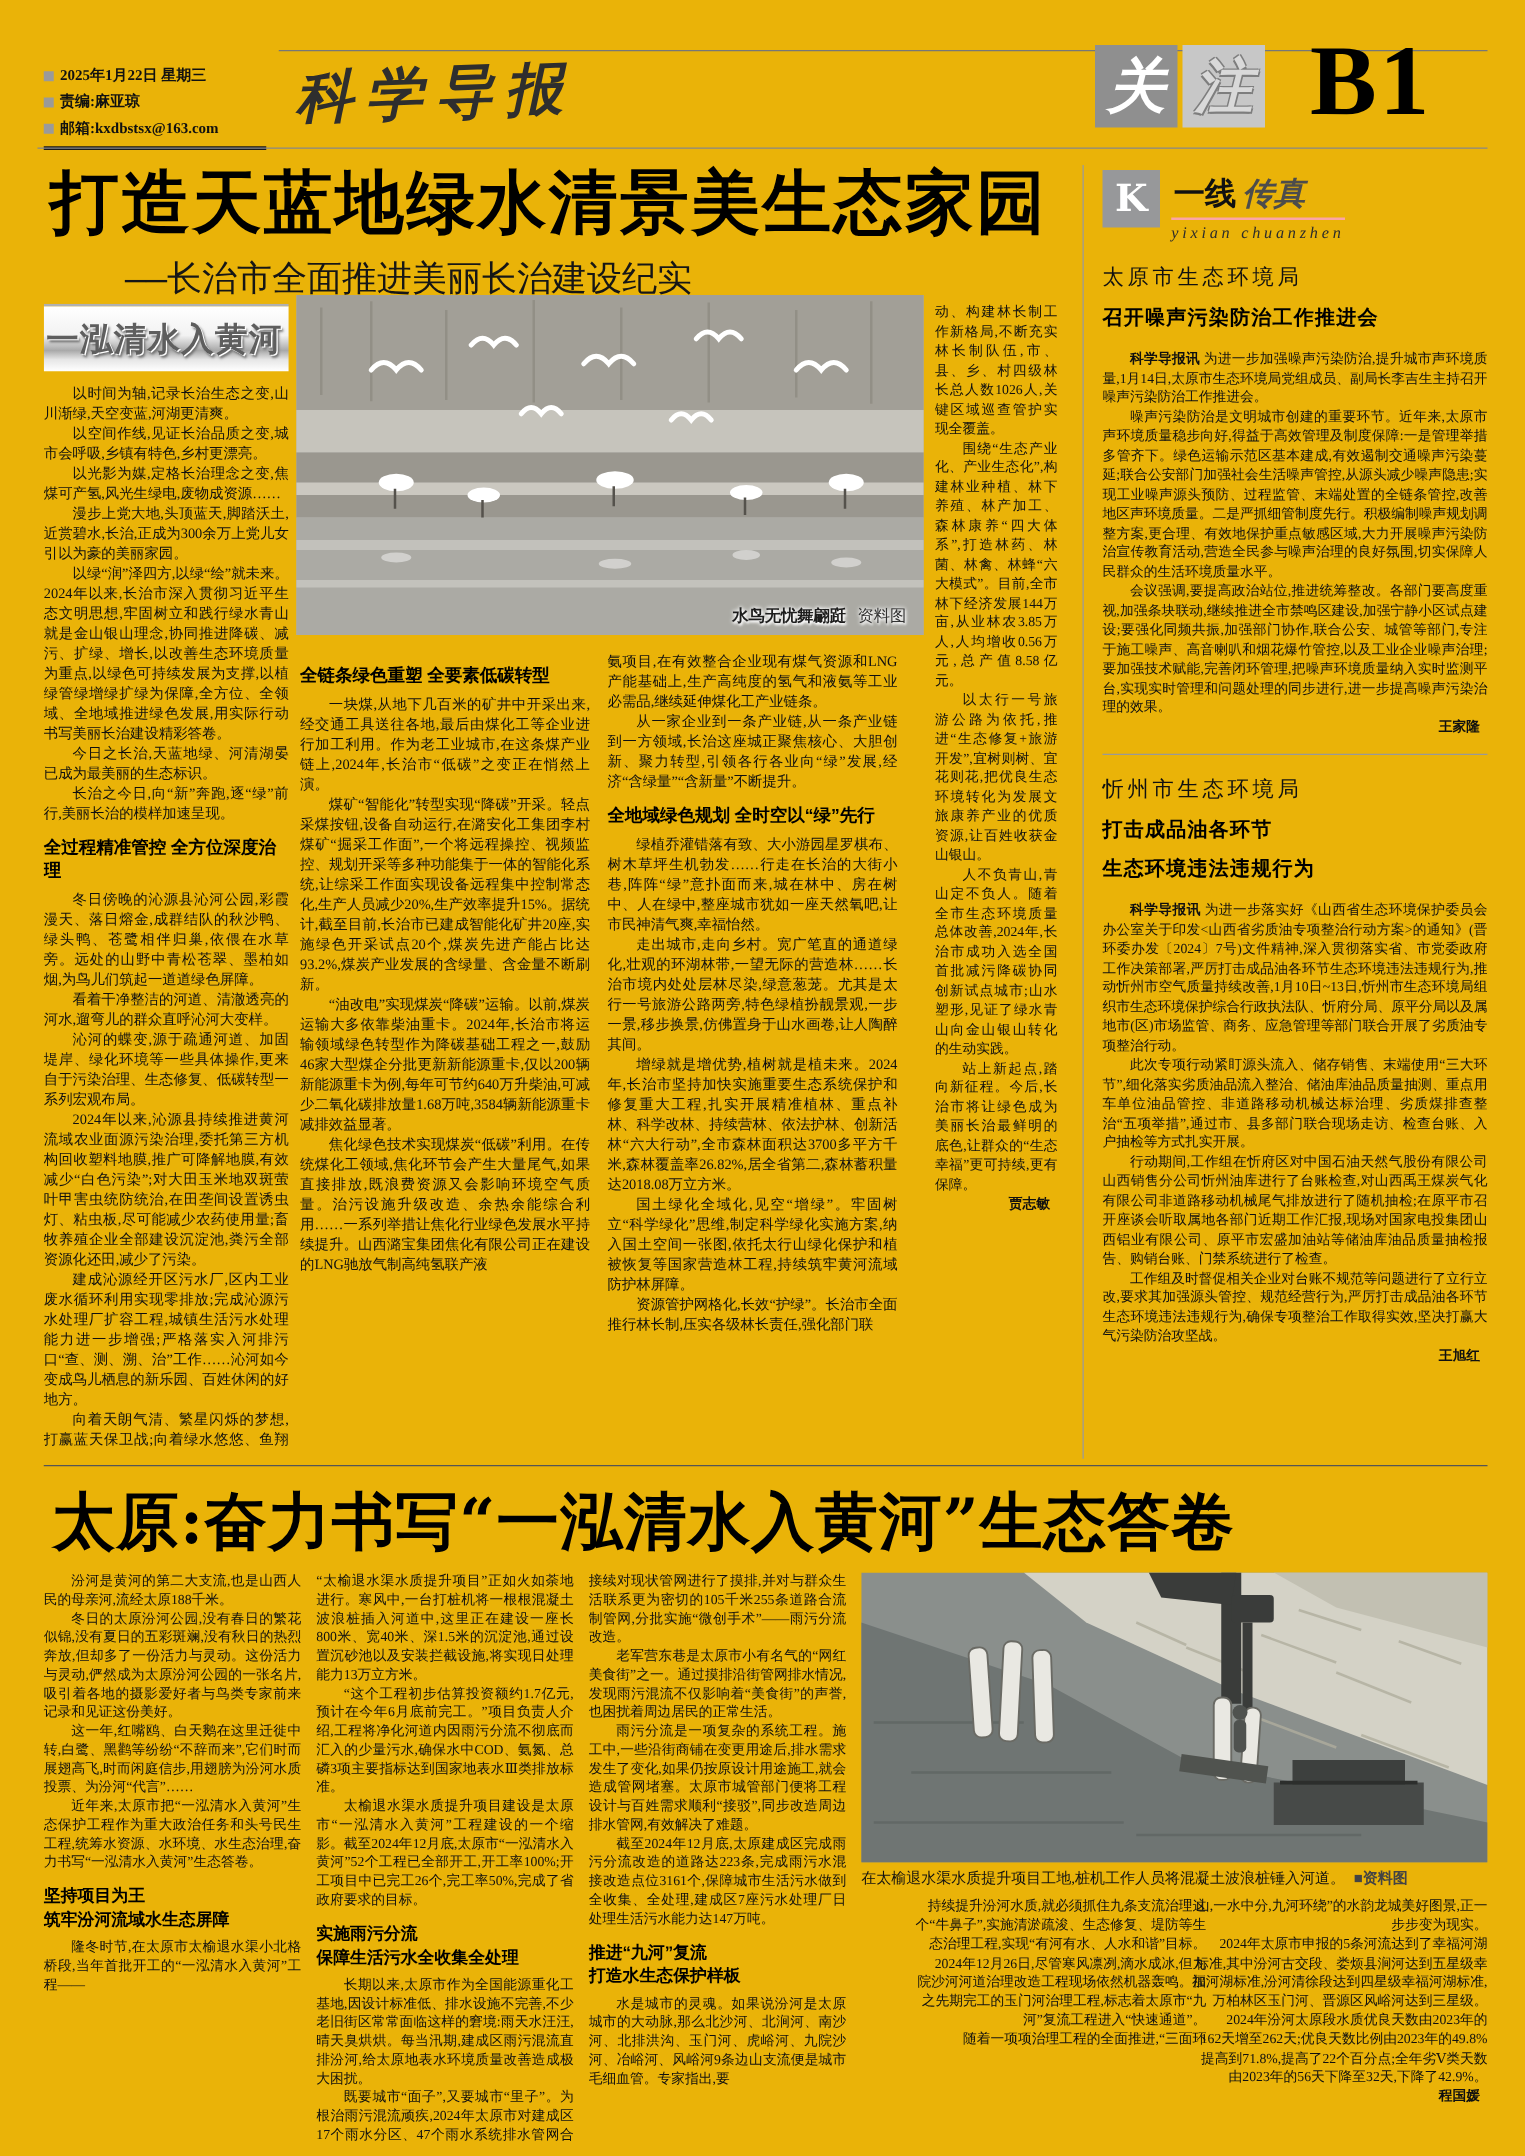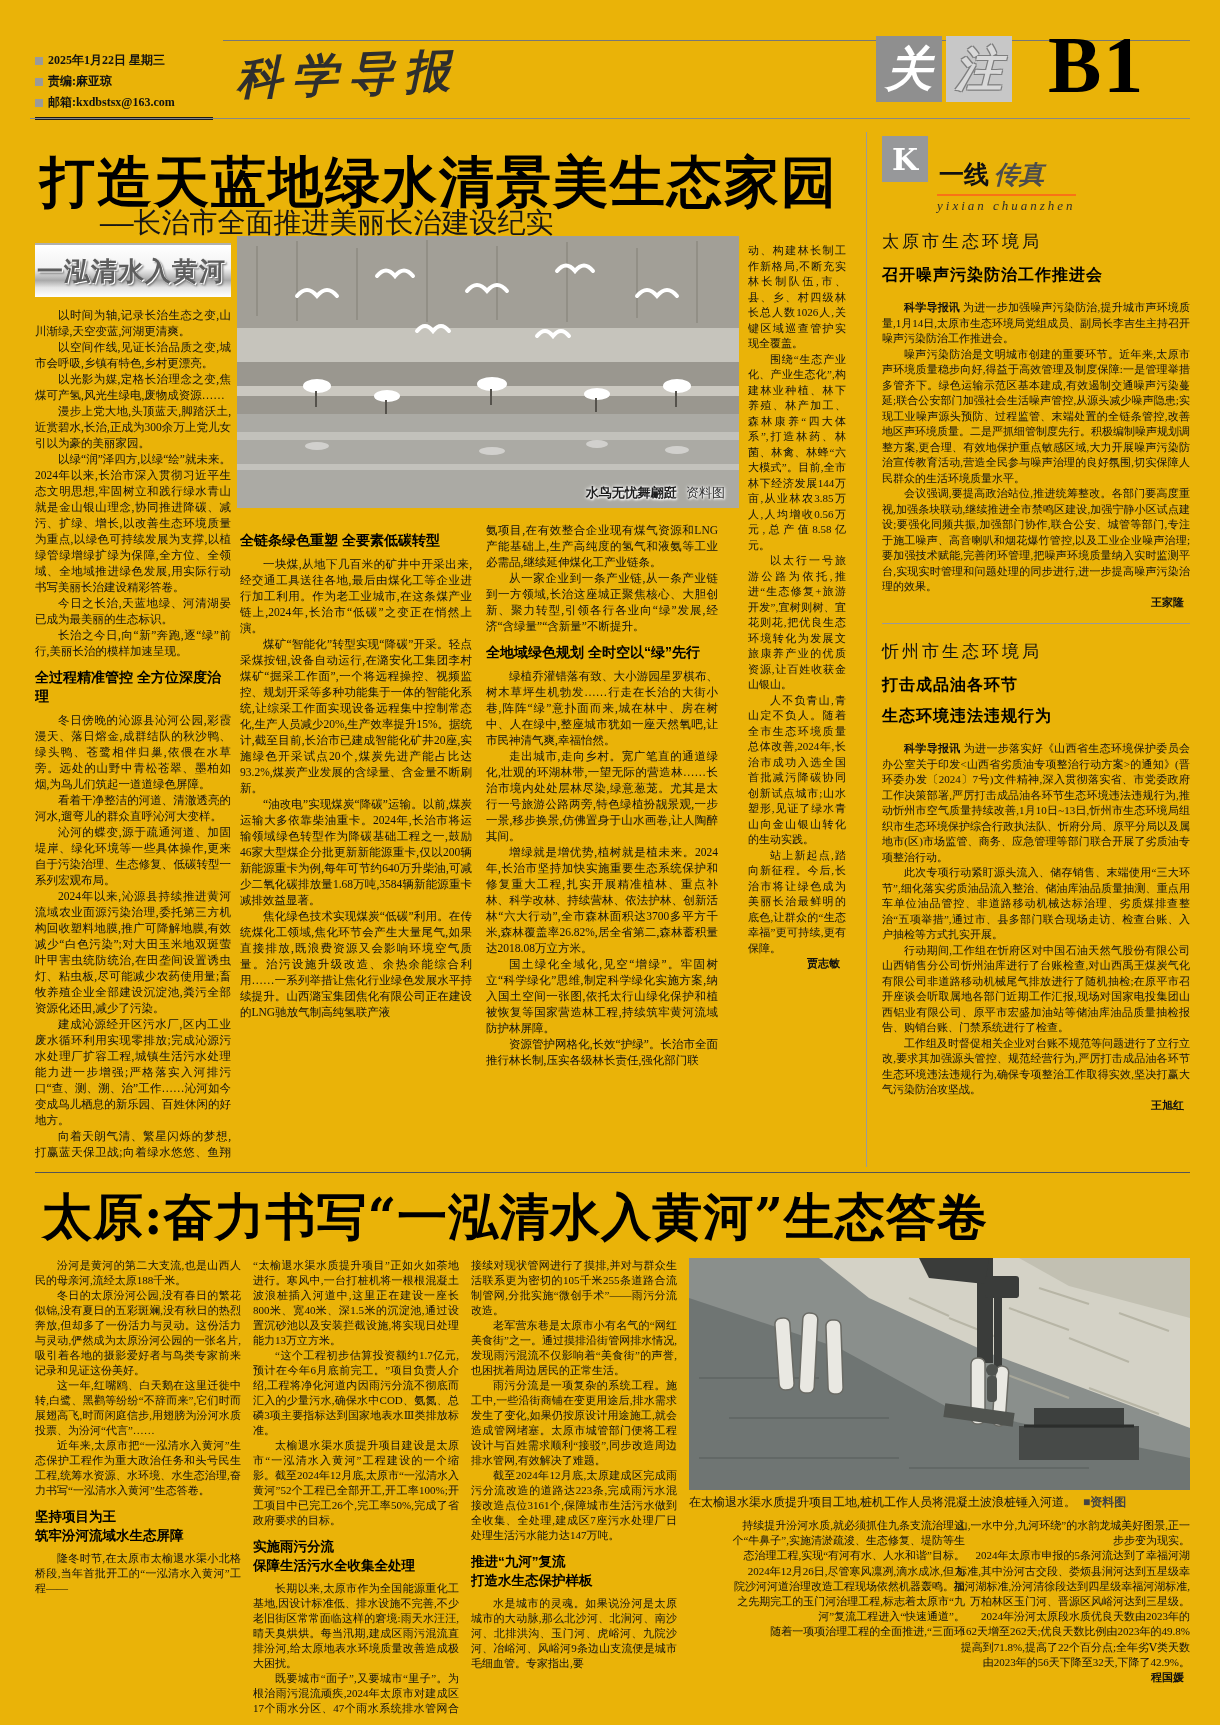--- a/index.html
+++ b/index.html
@@ -15,21 +15,21 @@
   .masthead{left:236px;top:44px;font-size:46px;font-weight:bold;font-style:italic;letter-spacing:10px;
             color:#2e2e2e;transform:rotate(-2deg);font-family:"DejaVu Serif",serif;}
   .secbox{top:36px;width:66px;height:66px;display:flex;align-items:center;justify-content:center;
           font-size:47px;font-weight:900;font-style:italic;font-family:"DejaVu Serif",serif;}
   .secbox.one{left:876px;background:#8f8f8f;color:#ffffff;}
   .secbox.two{left:946px;background:#c7c7c7;color:#d9d9d9;
           text-shadow:1px 1px 0 #7e7e7e,-1px -1px 0 #7e7e7e,1px -1px 0 #7e7e7e,-1px 1px 0 #7e7e7e;}
   .pageno{left:1048px;top:20px;font-size:80px;font-weight:900;letter-spacing:2px;color:#000;}
   .hdr-rule-bot{left:30px;top:118px;width:1160px;height:1px;background:#888;}
   
-  .lead-hl{left:40px;top:146px;font-size:55px;font-weight:900;letter-spacing:2px;white-space:nowrap;
+  .lead-hl{left:40px;top:126px;font-size:55px;font-weight:900;letter-spacing:2px;white-space:nowrap;
            font-family:Liberation Sans, sans-serif;color:#000;}
   .lead-sub{left:100px;top:204px;font-size:28px;font-family:Liberation Mono, monospace;color:#161616;}
   .vdiv{left:866px;top:132px;width:1px;height:1035px;background:#9a9a9a;}
   .lcol1{left:35px;top:243px;width:196px;height:918px;overflow:hidden;}
   .series{position:relative;height:52px;margin-bottom:10px;border-top:2px solid #b0b0b0;
           background:linear-gradient(180deg,#ffffff 0%,#f2f2f2 45%,#a9a9a9 68%,#e6e6e6 82%,#ffffff 100%);}
   .series span{position:absolute;left:2px;top:9px;font:900 26px "Liberation Sans","DejaVu Sans",sans-serif;
           color:#5e5e5e;letter-spacing:1px;text-shadow:1px 1px 0 #ffffff,2px 2px 2px #6f6f6f;}
   .lphoto{left:237px;top:236px;width:502px;height:272px;}
   .lphoto svg{display:block;}
@@ -44,21 +44,21 @@
   .para.cont{text-indent:0;}
   .para.sign{text-align:right;font-weight:bold;text-indent:0;padding-right:6px;}
   h4.crosshead{font:bold 14px "Liberation Sans","DejaVu Sans",sans-serif;margin:9px 0 6px;
                white-space:pre-line;line-height:19px;color:#000;}
   .lcol4 .para{font-size:11px;line-height:15.5px;}
   
   .rail{left:882px;top:136px;width:308px;}
   .plogo{display:flex;align-items:flex-start;gap:9px;}
   .kbox{width:46px;height:46px;background:#97989a;color:#fff;display:flex;align-items:center;
         justify-content:center;font:bold 30px "DejaVu Serif",serif;}
-  .ptitle{border-bottom:2px solid #f97316;padding:2px 20px 3px 2px;margin-top:20px;}
+  .ptitle{border-bottom:2px solid #fca5a5;padding:2px 20px 3px 2px;}
   .pt1{font-size:25px;font-weight:900;color:#111;}
   .pt2{font-size:25px;font-weight:bold;font-style:italic;color:#4c4c4c;margin-left:5px;}
   .pinyin{font-style:italic;font-size:13px;letter-spacing:3px;color:#2c2c2c;margin-top:2px;}
   .kicker{font-size:17px;letter-spacing:3px;margin:16px 0 6px;color:#111;}
   .rhl{font-size:16px;font-weight:900;line-height:31px;margin:0 0 10px;white-space:pre-line;
        letter-spacing:1px;color:#000;}
   .rail .para{font-size:11px;line-height:15.5px;}
   .rail-div{border-top:1px solid #999;margin:13px 0 2px;}
   
   .brule{left:35px;top:1172px;width:1155px;height:1px;background:#555;}

